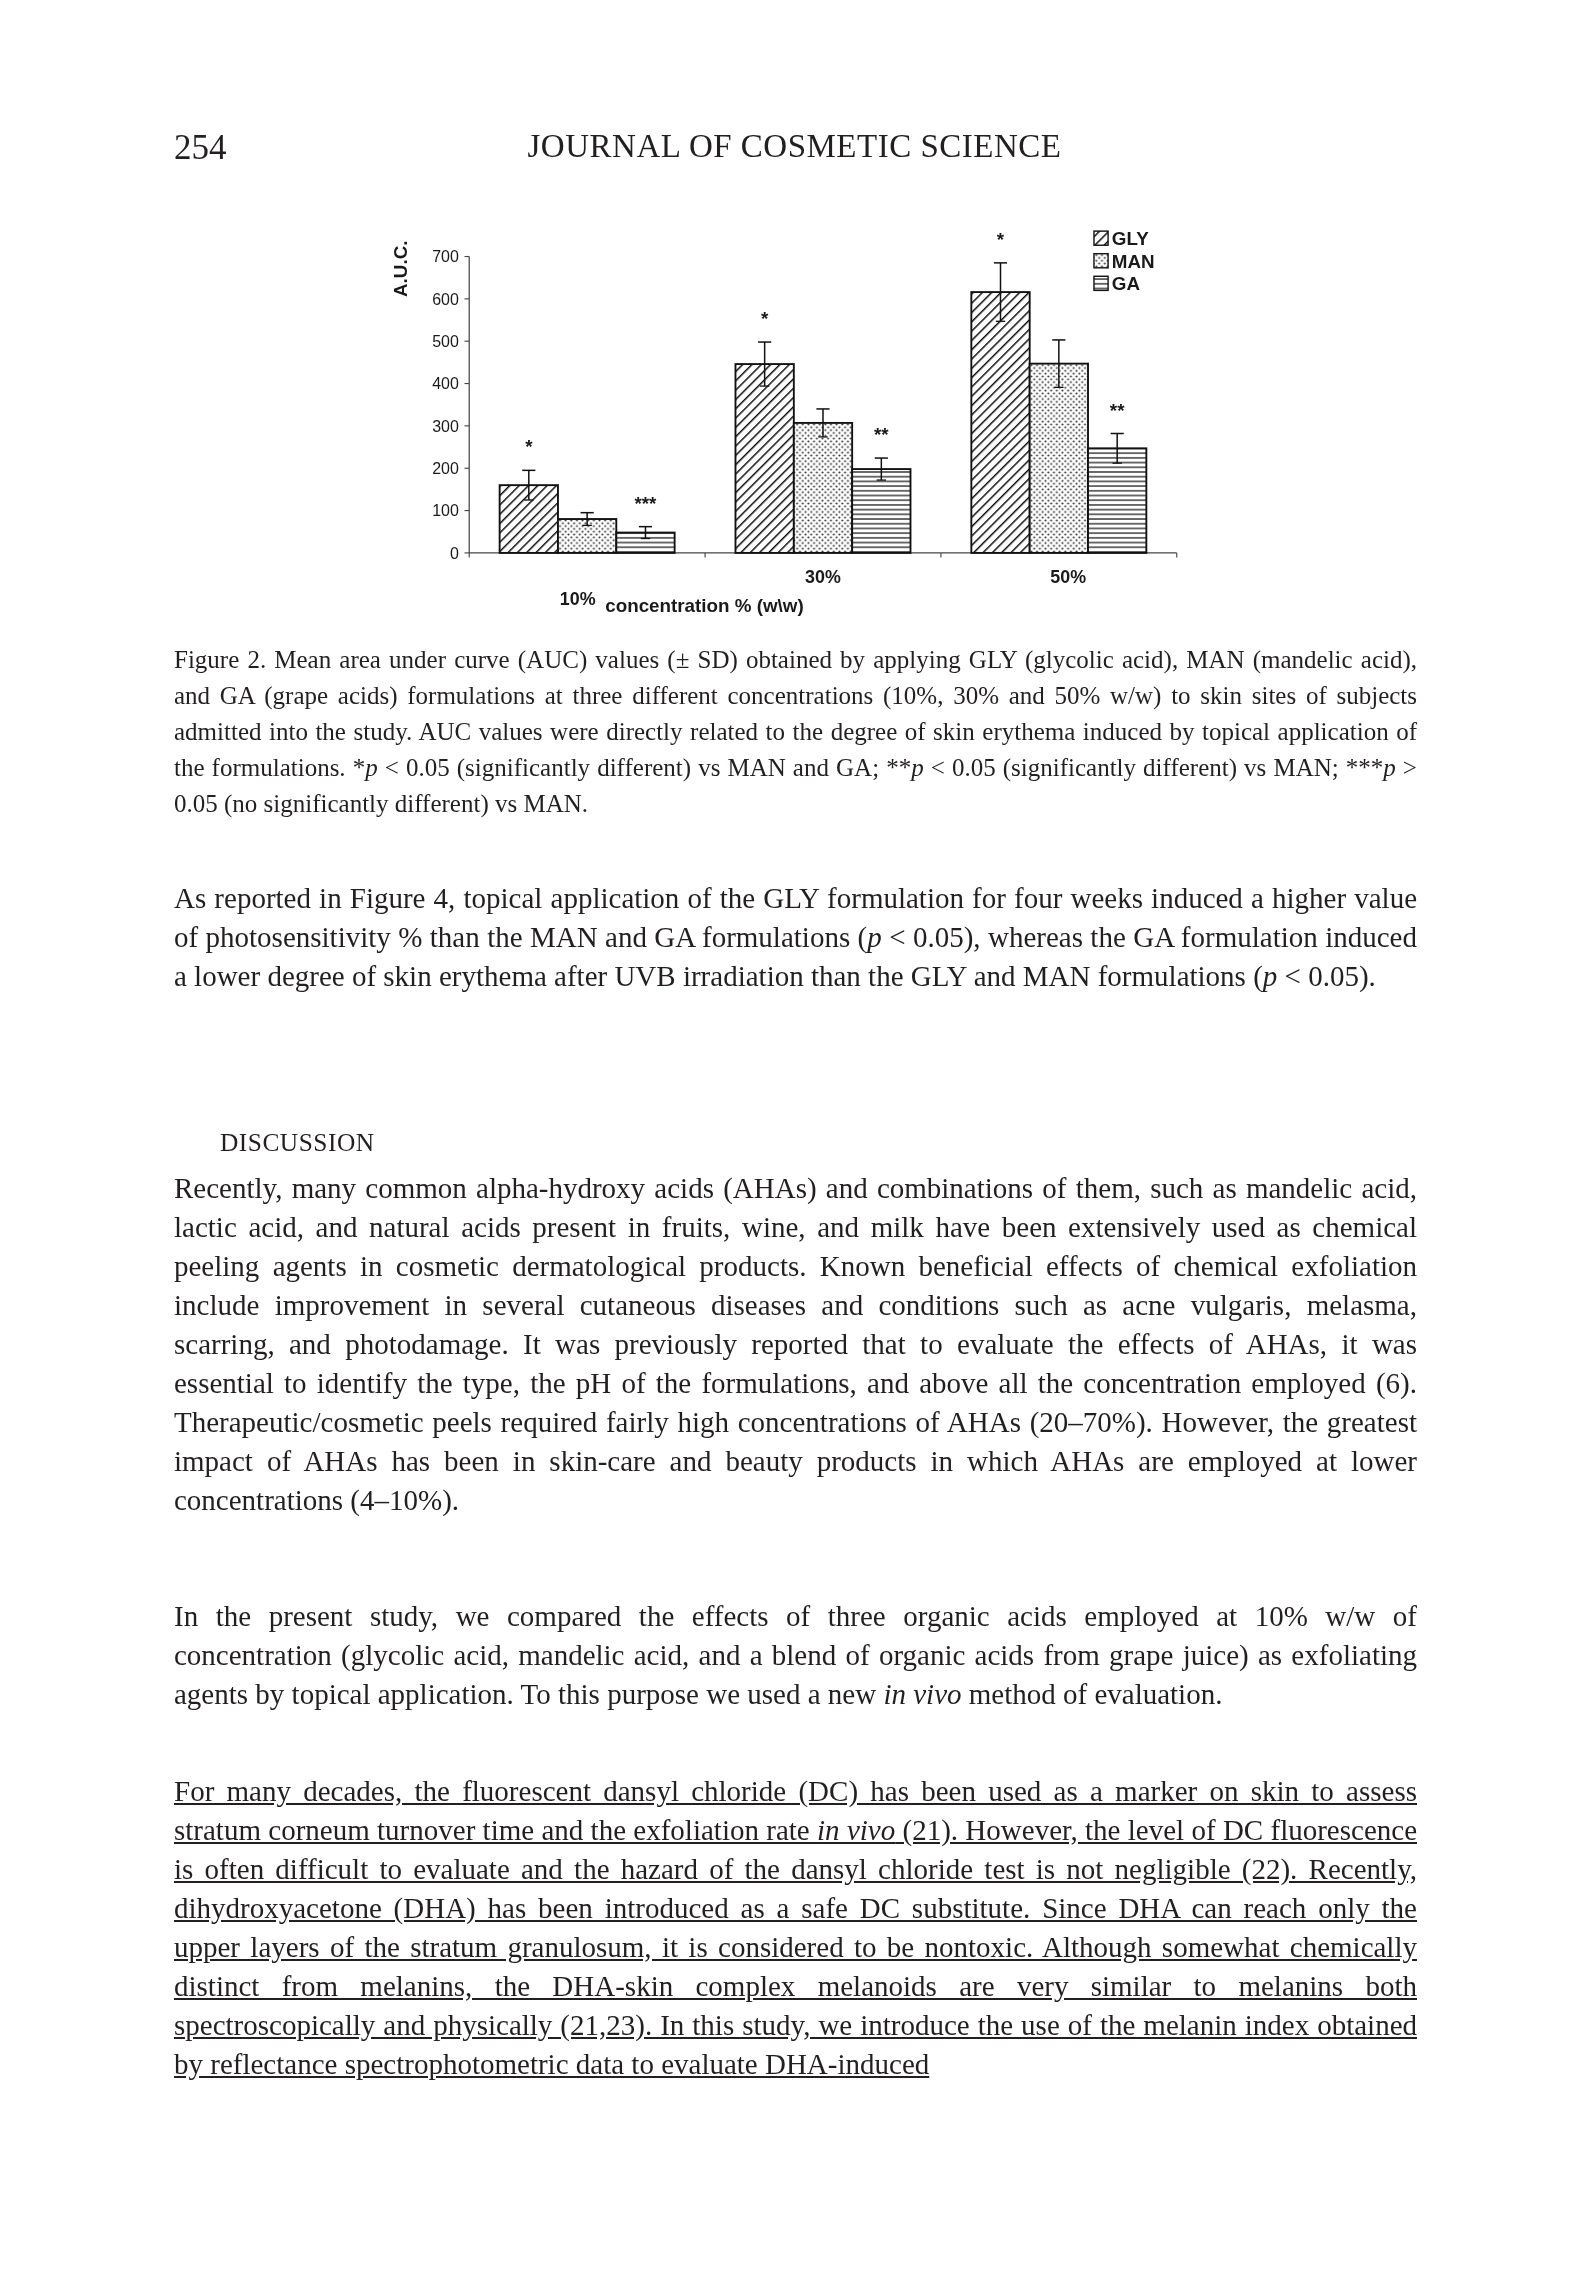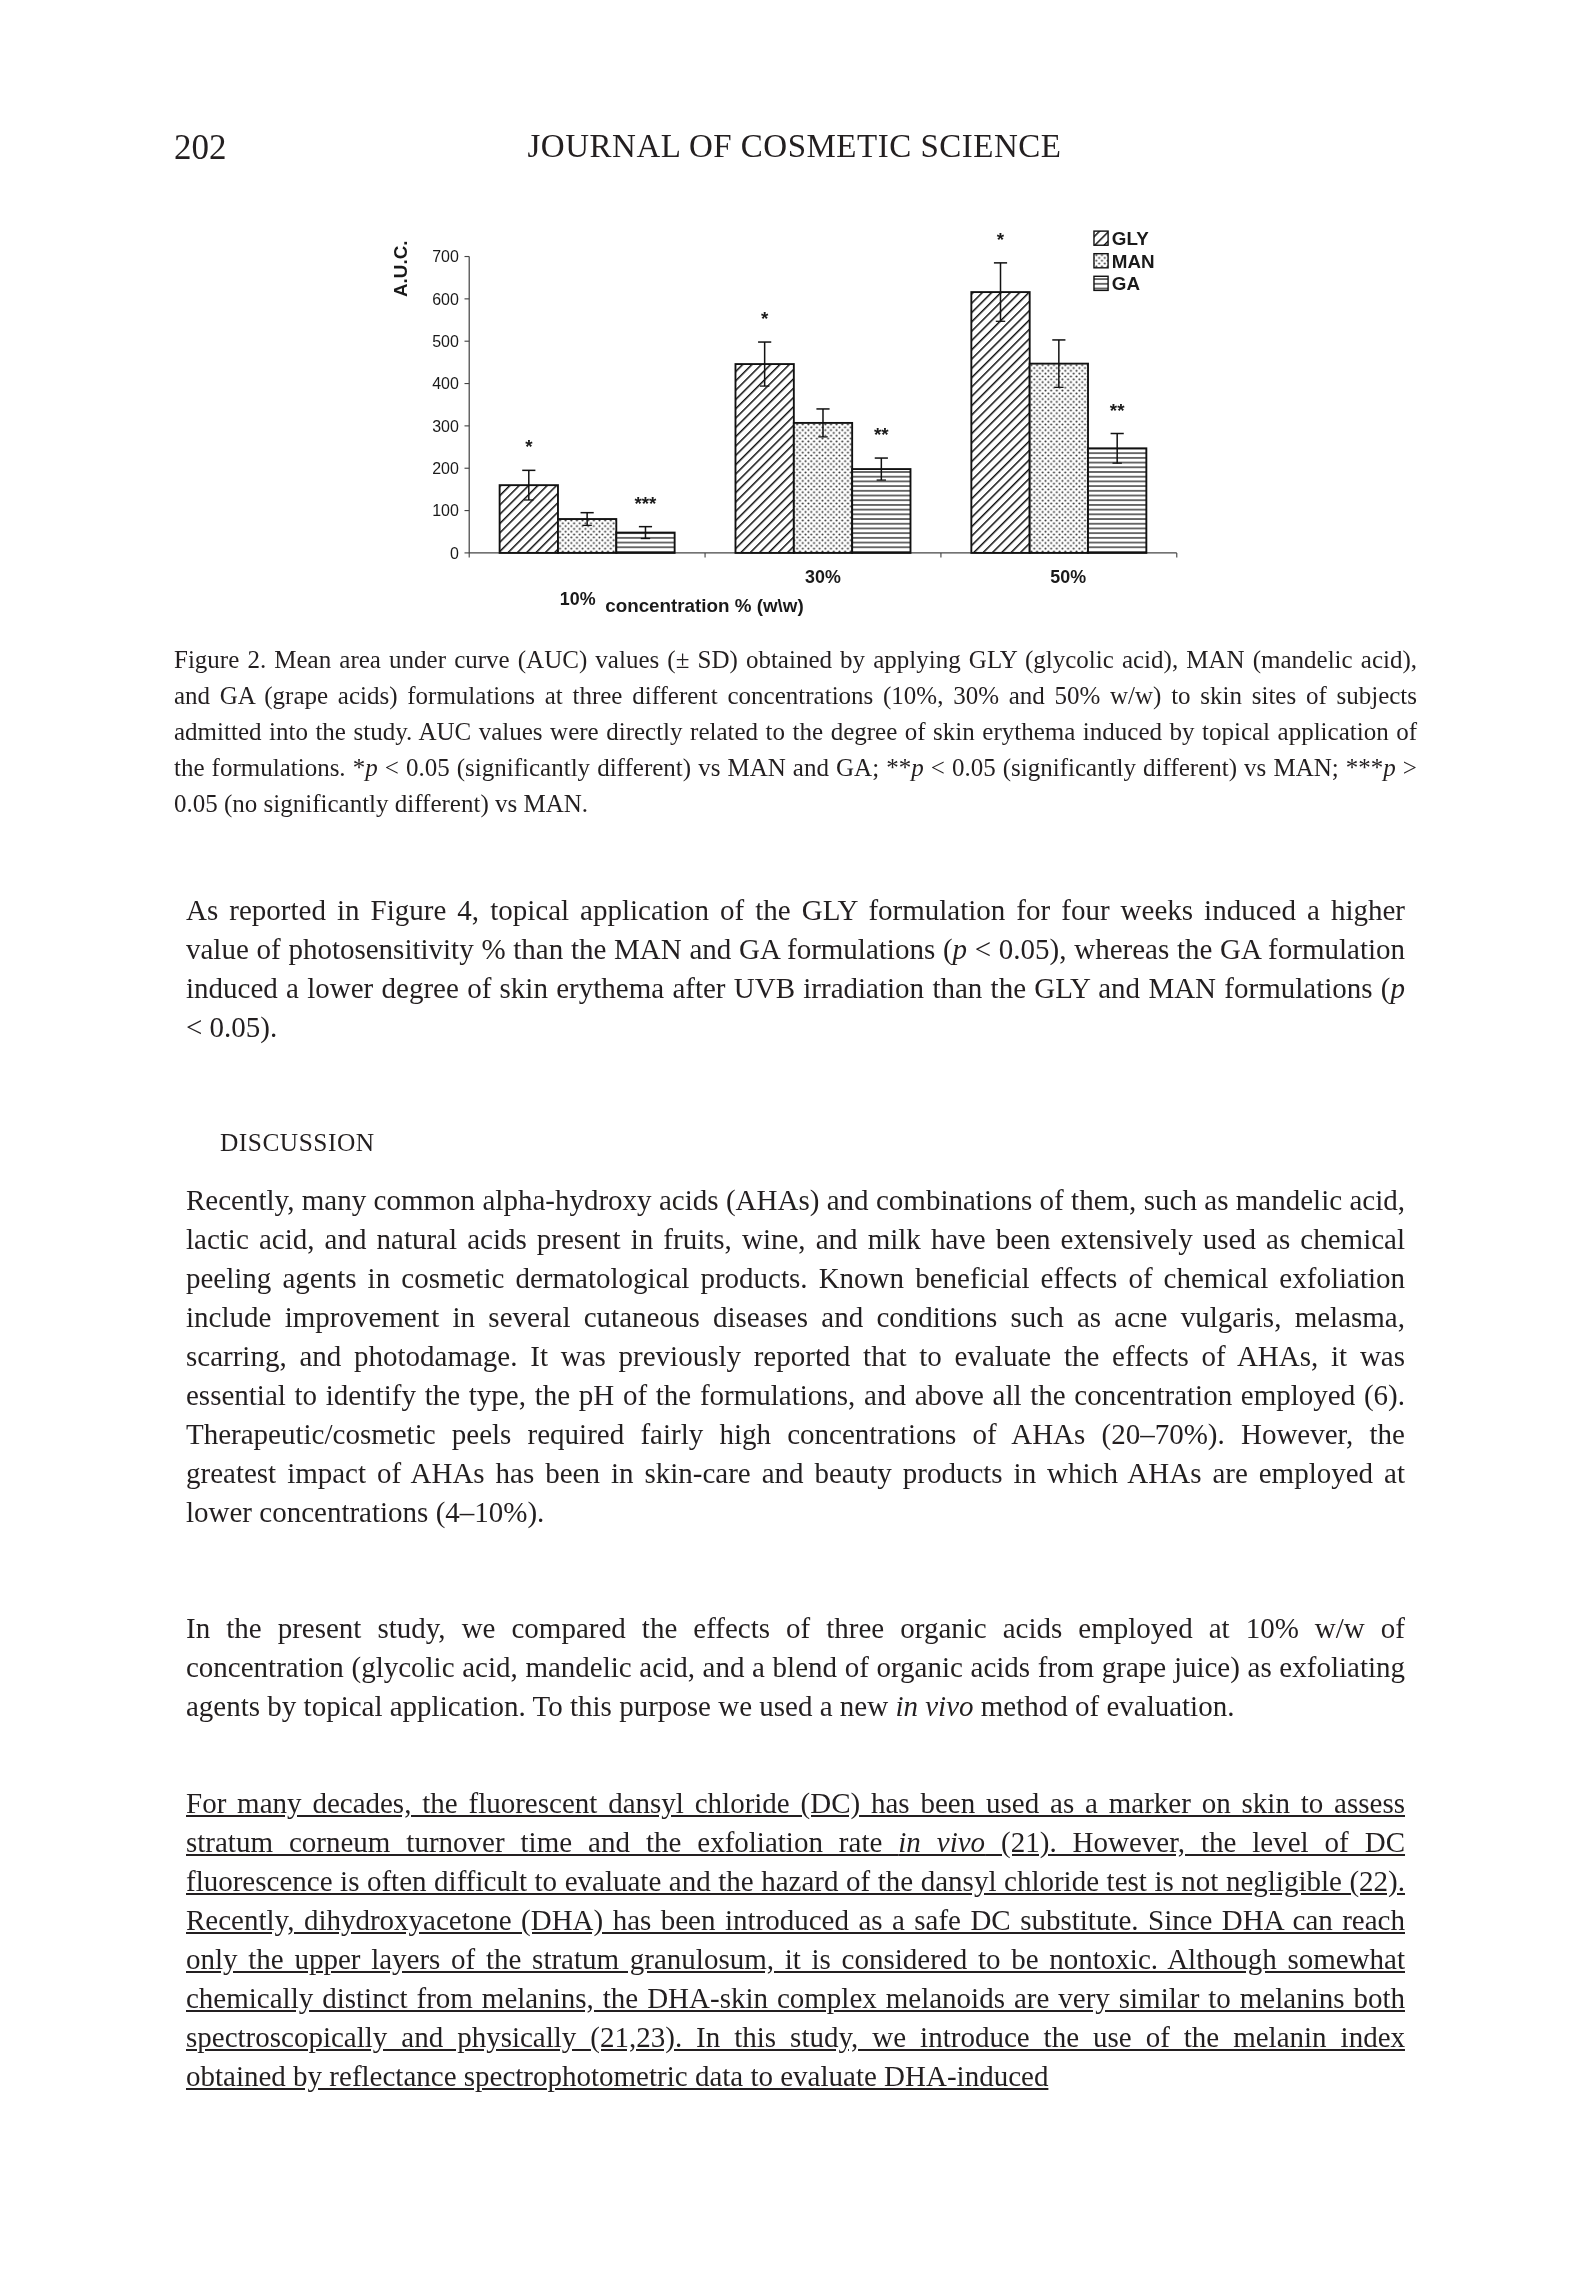--- a/index.html
+++ b/index.html
@@ -5,29 +5,29 @@
   html, body { margin: 0; padding: 0; background: #ffffff; }
   body { width: 1589px; height: 2295px; position: relative; overflow: hidden; color: #231f20;
          font-family: "Liberation Serif", "DejaVu Serif", serif; }
   .page-num { position: absolute; left: 174px; top: 128px; font-size: 35px; }
   .running-head { position: absolute; left: 0; width: 1589px; text-align: center; top: 128px; font-size: 33px; letter-spacing: 0.5px; padding-left: 0; }
   .running-head span { display: inline-block; margin-left: 0; }
   #figure { position: absolute; left: 358px; top: 217px; }
   .caption { position: absolute; left: 174px; width: 1243px; top: 642px; font-size: 25px; line-height: 36px; text-align: justify; }
   .caption .fig-label { }
   .body-text { position: absolute; left: 174px; width: 1243px; font-size: 29px; line-height: 39px; text-align: justify; }
-  .body-text p { margin: 12px; }
+  .body-text p { margin: 0; }
   .heading { position: absolute; left: 174px; top: 1128px; font-size: 25.4px; letter-spacing: 0.5px; margin-left: 46px; }
   i { font-style: italic; }
   svg text { font-family: "Liberation Sans", "DejaVu Sans", sans-serif; fill: #1a1a1a; }
 </style>
 </head>
 <body>
 
-<div class="page-num">202</div>
+<div class="page-num">254</div>
 <div class="running-head"><span>JOURNAL OF COSMETIC SCIENCE</span></div>
 
 <svg id="figure" width="866" height="414" xmlns="http://www.w3.org/2000/svg" viewBox="0 0 920 440">
   <defs>
     <pattern id="pat-diag" patternUnits="userSpaceOnUse" width="7" height="7" patternTransform="rotate(45)">
       <rect width="7" height="7" fill="#fff"></rect>
       <line x1="0" y1="0" x2="0" y2="7" stroke="#111" stroke-width="3.2"></line>
     </pattern>
     <pattern id="pat-dot" patternUnits="userSpaceOnUse" width="6" height="6">
       <rect width="6" height="6" fill="#fff"></rect>

